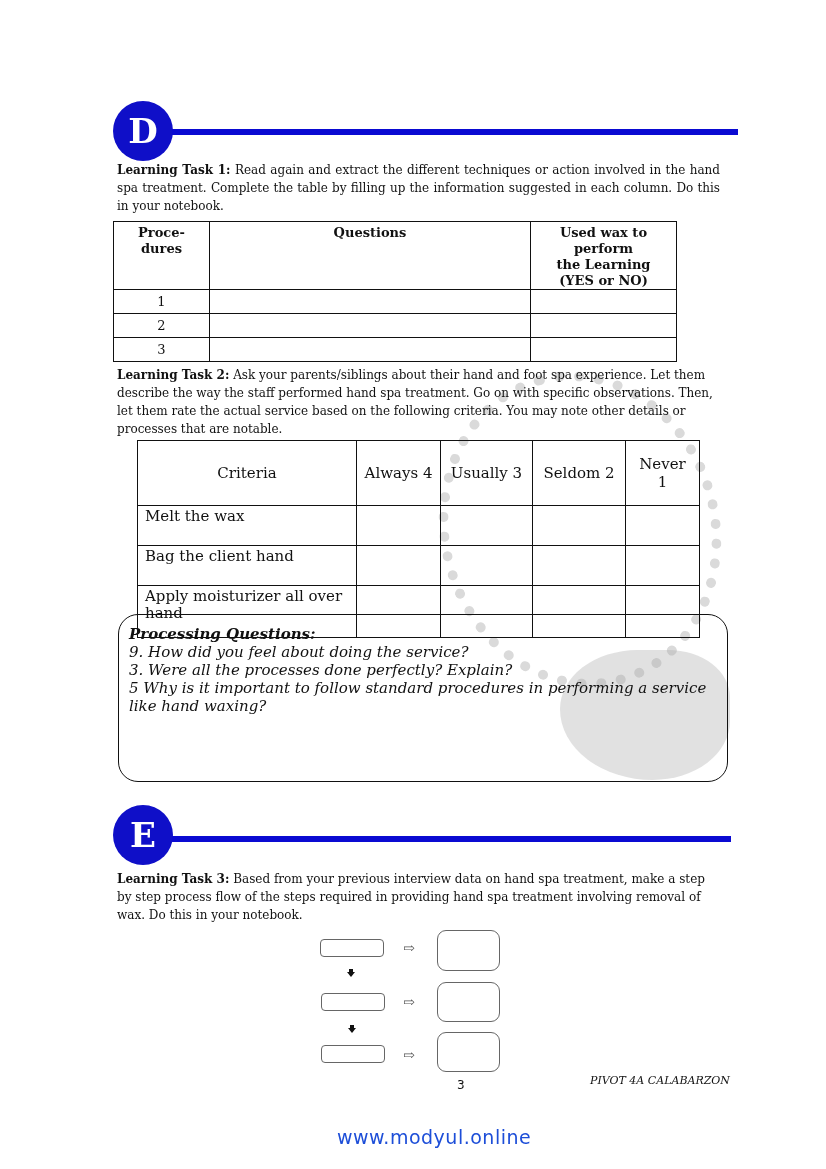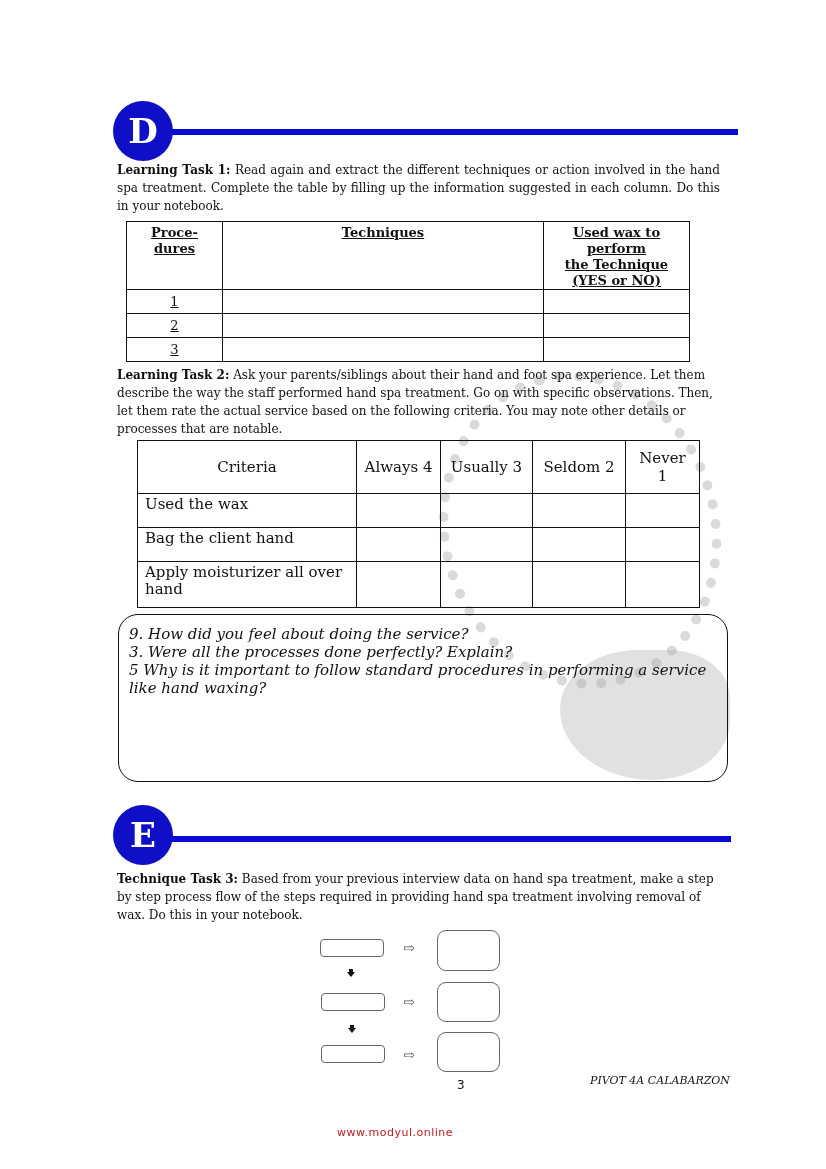--- a/index.html
+++ b/index.html
@@ -13,65 +13,65 @@
 
   .para { position:absolute; font-size:12px; line-height:18px; text-align:justify; }
   .para .lbl { font-weight:bold; }
 
   table.t1 { position:absolute; border-collapse:collapse; font-size:13px; }
   table.t1 td, table.t1 th { border:1.5px solid #111; padding:0; }
   table.t1 th { font-weight:bold; vertical-align:top; padding-top:3px; line-height:16px; }
   table.t1 td { text-align:center; height:23px; font-size:13px; }
 
   table.t2 { position:absolute; border-collapse:collapse; font-size:15px; }
-  table.t2 td, table.t2 th { border:1.5px solid #111; padding:8px 7px; font-weight:normal; }
+  table.t2 td, table.t2 th { border:1.5px solid #111; padding:14px 7px; font-weight:normal; }
   table.t2 th { text-align:center; height:22px; line-height:18px; }
   table.t2 td { height:23px; line-height:17px; vertical-align:top; padding-top:2px; }
 
   .pq { position:absolute; border:1.5px solid #111; border-radius:20px;
         font-style:italic; font-size:15px; line-height:18px; padding:10px 10px 8px 10px; box-sizing:border-box; }
   .pq .title { font-weight:bold; }
 
   .seal { position:absolute; border-radius:50%; border:10px dotted rgba(150,150,150,0.35); }
   .blob { position:absolute; background:rgba(170,170,170,0.35); border-radius:50% 40% 50% 60%; }
 
   .fbox { position:absolute; border:1.5px solid #666; border-radius:4px; background:#fff; }
   .fbig { position:absolute; border:1.5px solid #666; border-radius:9px; background:#fff; }
   .arr-r { position:absolute; font-size:14px; color:#555; line-height:14px; }
   .arr-d { position:absolute; width:0; height:0; border-left:4px solid transparent; border-right:4px solid transparent; border-top:5px solid #111; }
   .arr-d:before { content:""; position:absolute; left:-2px; top:-8px; width:4px; height:4px; background:#111; }
 
   .pnum { position:absolute; font-family:"DejaVu Sans", sans-serif; font-size:12px; }
   .footer { position:absolute; font-style:italic; font-size:11px; font-family:"DejaVu Serif", serif; }
-  .wm { position:absolute; font-family:"DejaVu Sans", sans-serif; font-size:11px; color:#b91c1c; letter-spacing:0.5px; }
+  .wm { position:absolute; font-family:"DejaVu Sans", sans-serif; font-size:19px; color:#1d4ed8; letter-spacing:0.5px; }
 </style>
 </head>
 <body>
 
 <div class="seal" style="left:440px; top:370px; width:260px; height:300px; transform:rotate(-15deg);"></div>
 <div class="blob" style="left:560px; top:650px; width:170px; height:130px;"></div>
 
 <div class="badge" style="left:113px; top:101px;">D</div>
 <div class="rule" style="left:172px; top:129px; width:566px;"></div>
 
 <div class="para" style="left:117px; top:161px; width:603px;">
   <span class="lbl">Learning Task 1:</span><span> Read again and extract the different techniques or action involved in the hand spa treatment. Complete the table by filling up the information suggested in each column. Do this in your notebook.</span>
 </div>
 
-<table class="t1" style="left:126px; top:221px; width:564px;text-decoration:underline;">
+<table class="t1" style="left:113px; top:221px; width:564px;">
   <tbody>
       <tr style="height:51px;">
     <th style="width:95px;">
       <div>Proce-</div>
       <div>dures</div>
     </th>
-    <th style="width:320px;">Techniques</th>
+    <th style="width:320px;">Questions</th>
     <th>
       <div>Used wax to perform</div>
-      <div>the Technique</div>
+      <div>the Learning</div>
       <div>(YES or NO)</div>
     </th>
   </tr>
   <tr>
     <td>1</td>
     <td></td>
     <td></td>
   </tr>
   <tr>
     <td>2</td>
@@ -93,21 +93,21 @@
 <table class="t2" style="left:137px; top:440px; width:563px;">
   <tbody>
       <tr>
     <th style="width:204px;">Criteria</th>
     <th style="width:69px;">Always 4</th>
     <th style="width:77px;">Usually 3</th>
     <th style="width:78px;">Seldom 2</th>
     <th>Never 1</th>
   </tr>
   <tr>
-    <td>Used the wax</td>
+    <td>Melt the wax</td>
     <td></td>
     <td></td>
     <td></td>
     <td></td>
   </tr>
   <tr>
     <td>Bag the client hand</td>
     <td></td>
     <td></td>
     <td></td>
@@ -117,30 +117,31 @@
     <td style="height:35px;">Apply moisturizer all over hand</td>
     <td></td>
     <td></td>
     <td></td>
     <td></td>
   </tr>
 </tbody>
   </table>
 
 <div class="pq" style="left:118px; top:614px; width:610px; height:168px;">
+  <div class="title">Processing Questions:</div>
   <div>9.  How did you feel about doing the service?</div>
   <div>3. Were all the processes done perfectly? Explain?</div>
   <div>5 Why is it important to follow standard procedures in performing a service like hand waxing?</div>
 </div>
 
 <div class="badge" style="left:113px; top:805px;">E</div>
 <div class="rule" style="left:172px; top:836px; width:559px;"></div>
 
 <div class="para" style="left:117px; top:870px; width:600px; text-align:left;">
-  <span class="lbl">Technique Task 3:</span><span> Based from your previous interview data on hand spa treatment, make a step by step process flow of the steps required in providing hand spa treatment involving removal of wax. Do this in your notebook.</span>
+  <span class="lbl">Learning Task 3:</span><span> Based from your previous interview data on hand spa treatment, make a step by step process flow of the steps required in providing hand spa treatment involving removal of wax. Do this in your notebook.</span>
 </div>
 
 <div>
   <div class="fbox" style="left:320px; top:939px; width:62px; height:16px;"></div>
   <div class="arr-r" style="left:403px; top:941px;">⇨</div>
   <div class="fbig" style="left:437px; top:930px; width:61px; height:39px;"></div>
   <div class="arr-d" style="left:347px; top:972px;"></div>
 
   <div class="fbox" style="left:321px; top:993px; width:62px; height:16px;"></div>
   <div class="arr-r" style="left:403px; top:995px;">⇨</div>

